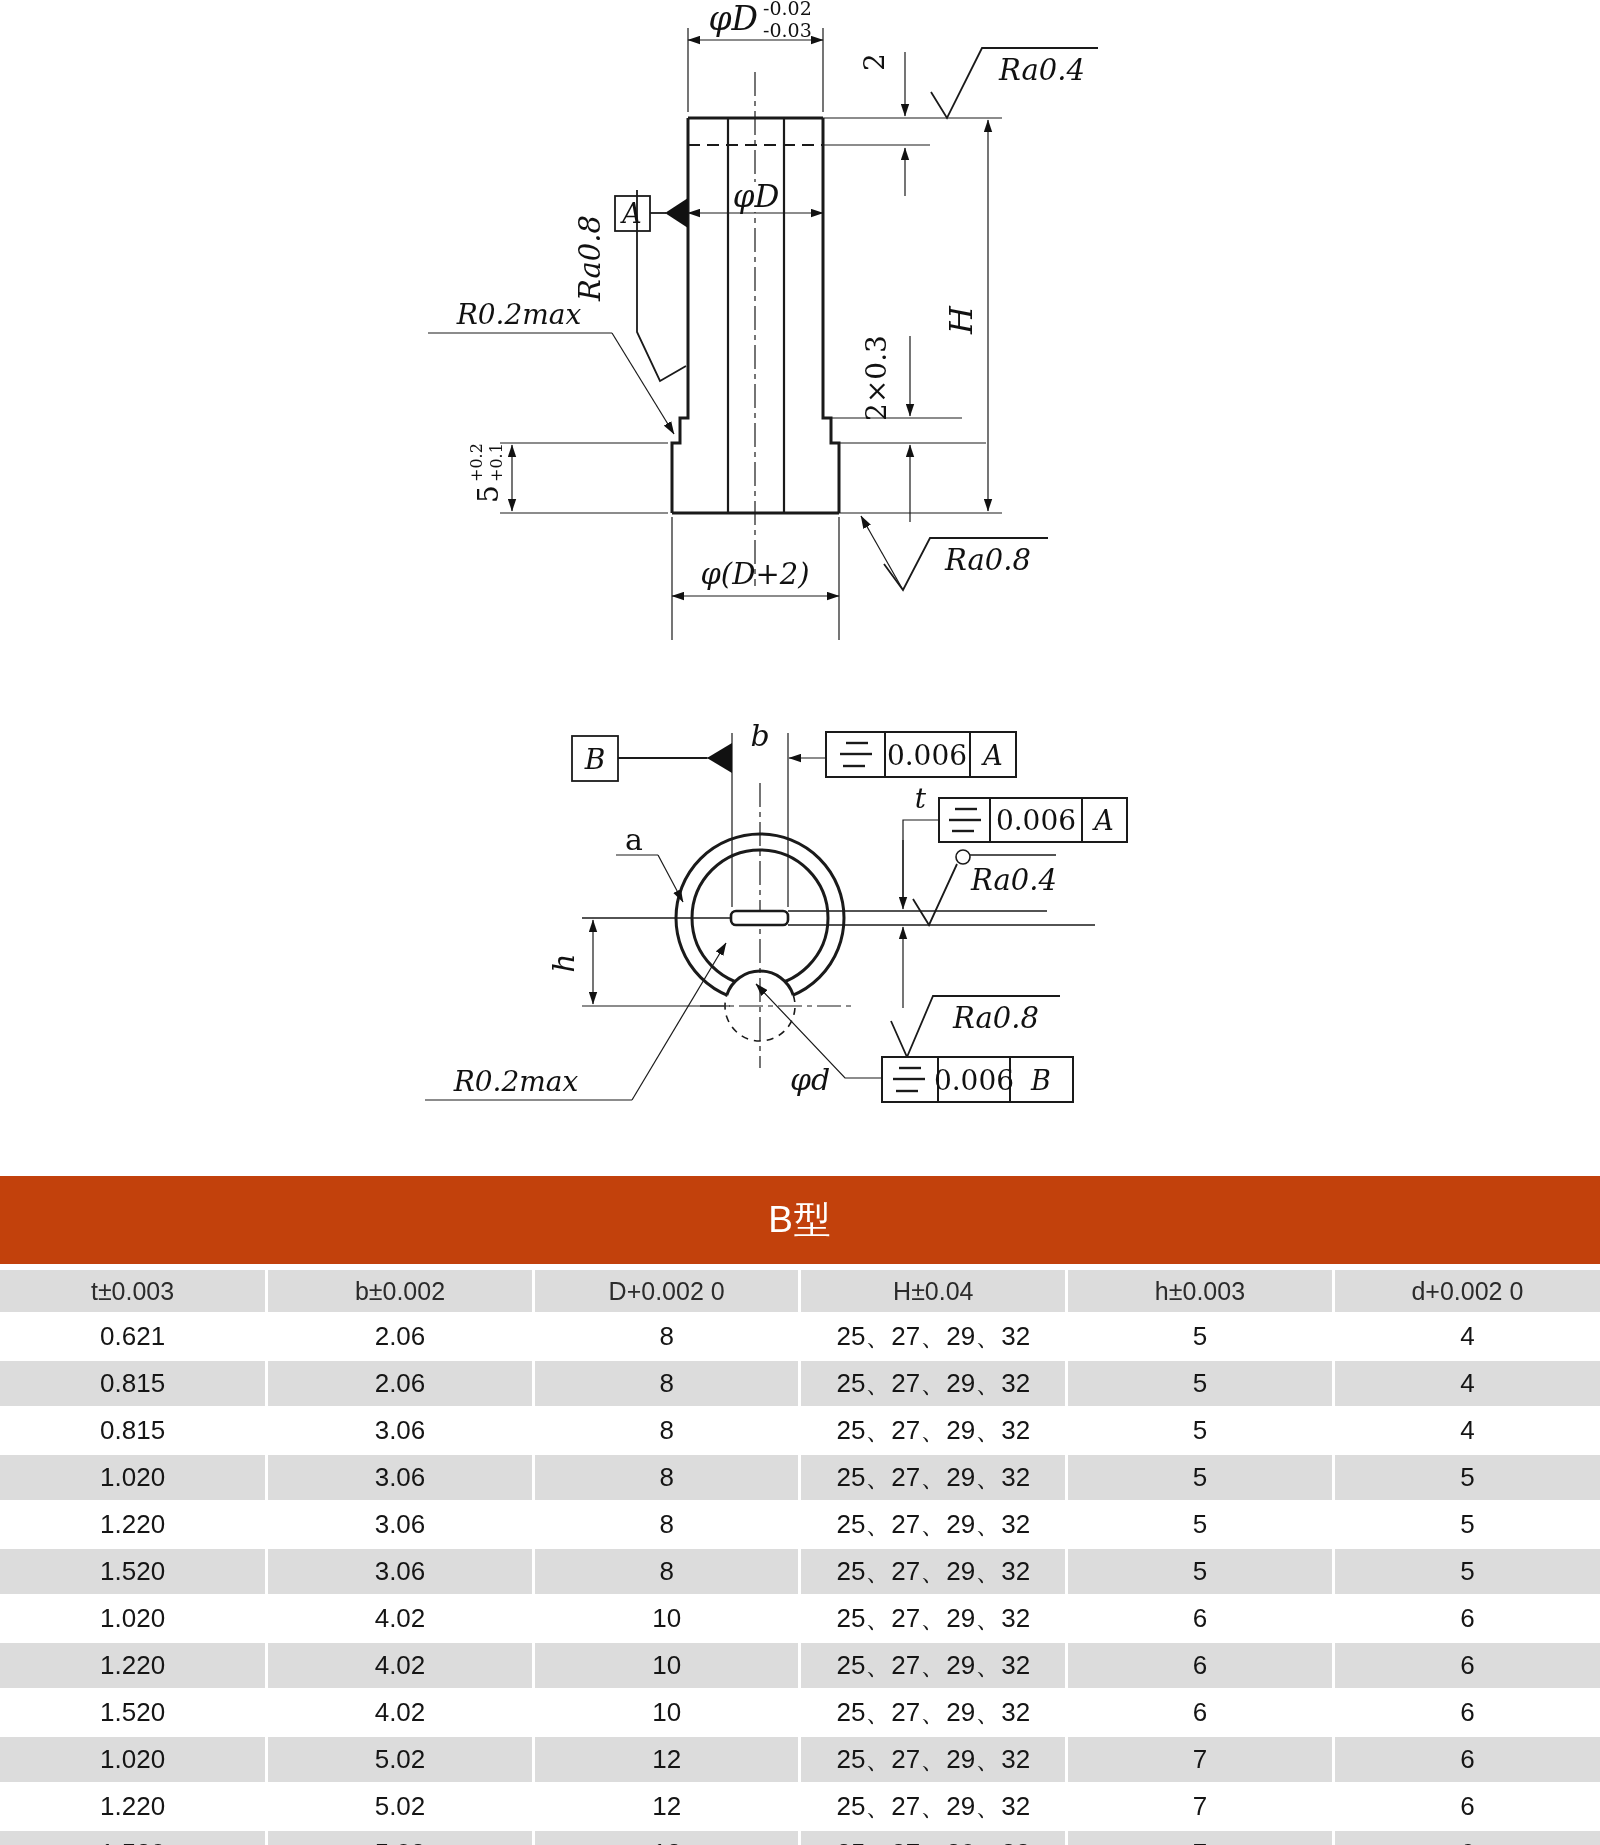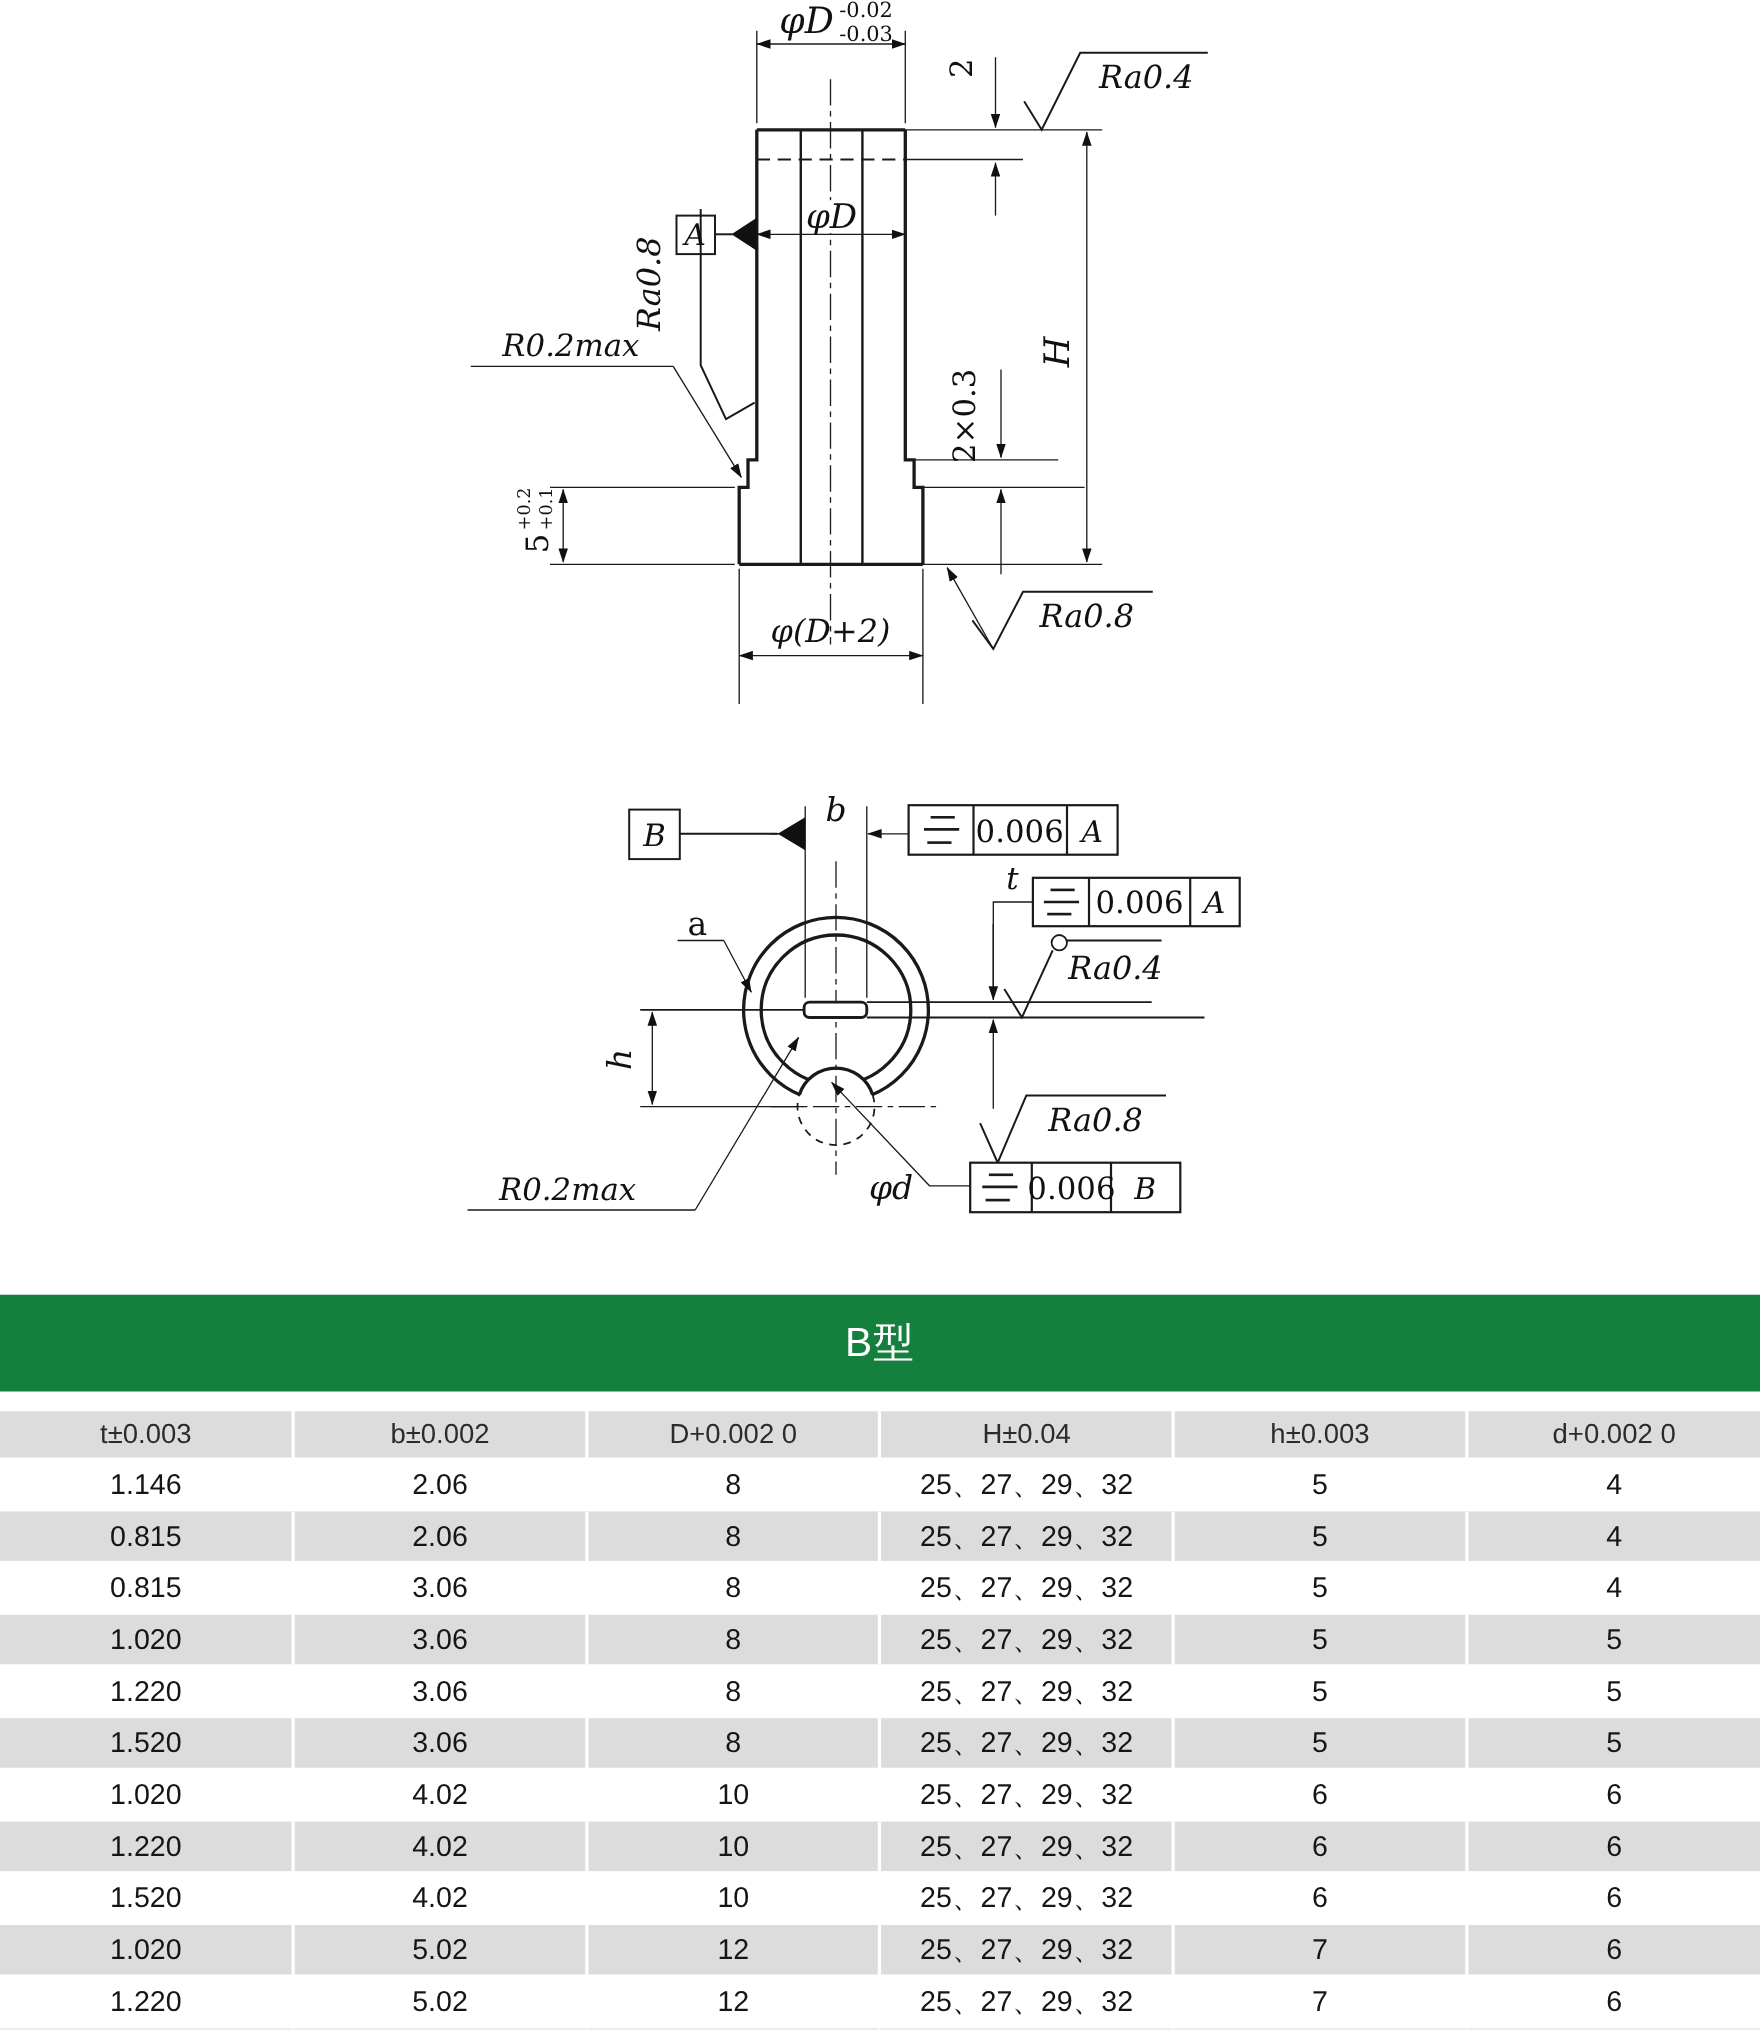--- a/index.html
+++ b/index.html
@@ -1,22 +1,22 @@
 <!DOCTYPE html>
 <html><head>
 <meta charset="utf-8">
 <style>
   html,body{margin:0;padding:0;width:1600px;height:1845px;background:#ffffff;overflow:hidden;}
   .page{width:1600px;height:1413px;position:relative;font-family:"Liberation Sans",sans-serif;}
   svg text{fill:#111;}
   .dim{font-family:"DejaVu Serif",serif;font-style:italic;}
   .dimu{font-family:"DejaVu Serif",serif;font-style:normal;}
   .tablewrap{margin-top:22px;}
-  .tbl-title{height:88px;background:#15803d;color:#fff;display:flex;align-items:center;justify-content:center;
-             font-size:37px;letter-spacing:1px;margin-bottom:18px;}
+  .tbl-title{height:88px;background:#c2410c;color:#fff;display:flex;align-items:center;justify-content:center;
+             font-size:37px;letter-spacing:1px;margin-bottom:6px;}
   table{width:100%;border-collapse:collapse;table-layout:fixed;}
   th{height:40px;background:#dcdcdc;font-size:25px;font-weight:500;color:#2b2b2b;
      border-right:3px solid #fff;border-bottom:2px solid #fff;}
   td{height:43px;font-size:26px;font-weight:400;color:#151515;text-align:center;
      border-right:3px solid #fff;border-bottom:2px solid #fff;}
   th:last-child,td:last-child{border-right:none;}
   tbody tr:nth-child(even){background:#dcdcdc;}
   tbody tr:nth-child(odd){background:#ffffff;}
 </style>
 </head>
@@ -213,21 +213,21 @@
         <th>t±0.003</th>
         <th>b±0.002</th>
         <th>D+0.002 0</th>
         <th>H±0.04</th>
         <th>h±0.003</th>
         <th>d+0.002 0</th>
       </tr>
     </thead>
     <tbody>
       <tr>
-            <td>1.146</td>
+            <td>0.621</td>
             <td>2.06</td>
             <td>8</td>
             <td>25、27、29、32</td>
             <td>5</td>
             <td>4</td>
           </tr>
       <tr>
             <td>0.815</td>
             <td>2.06</td>
             <td>8</td>

